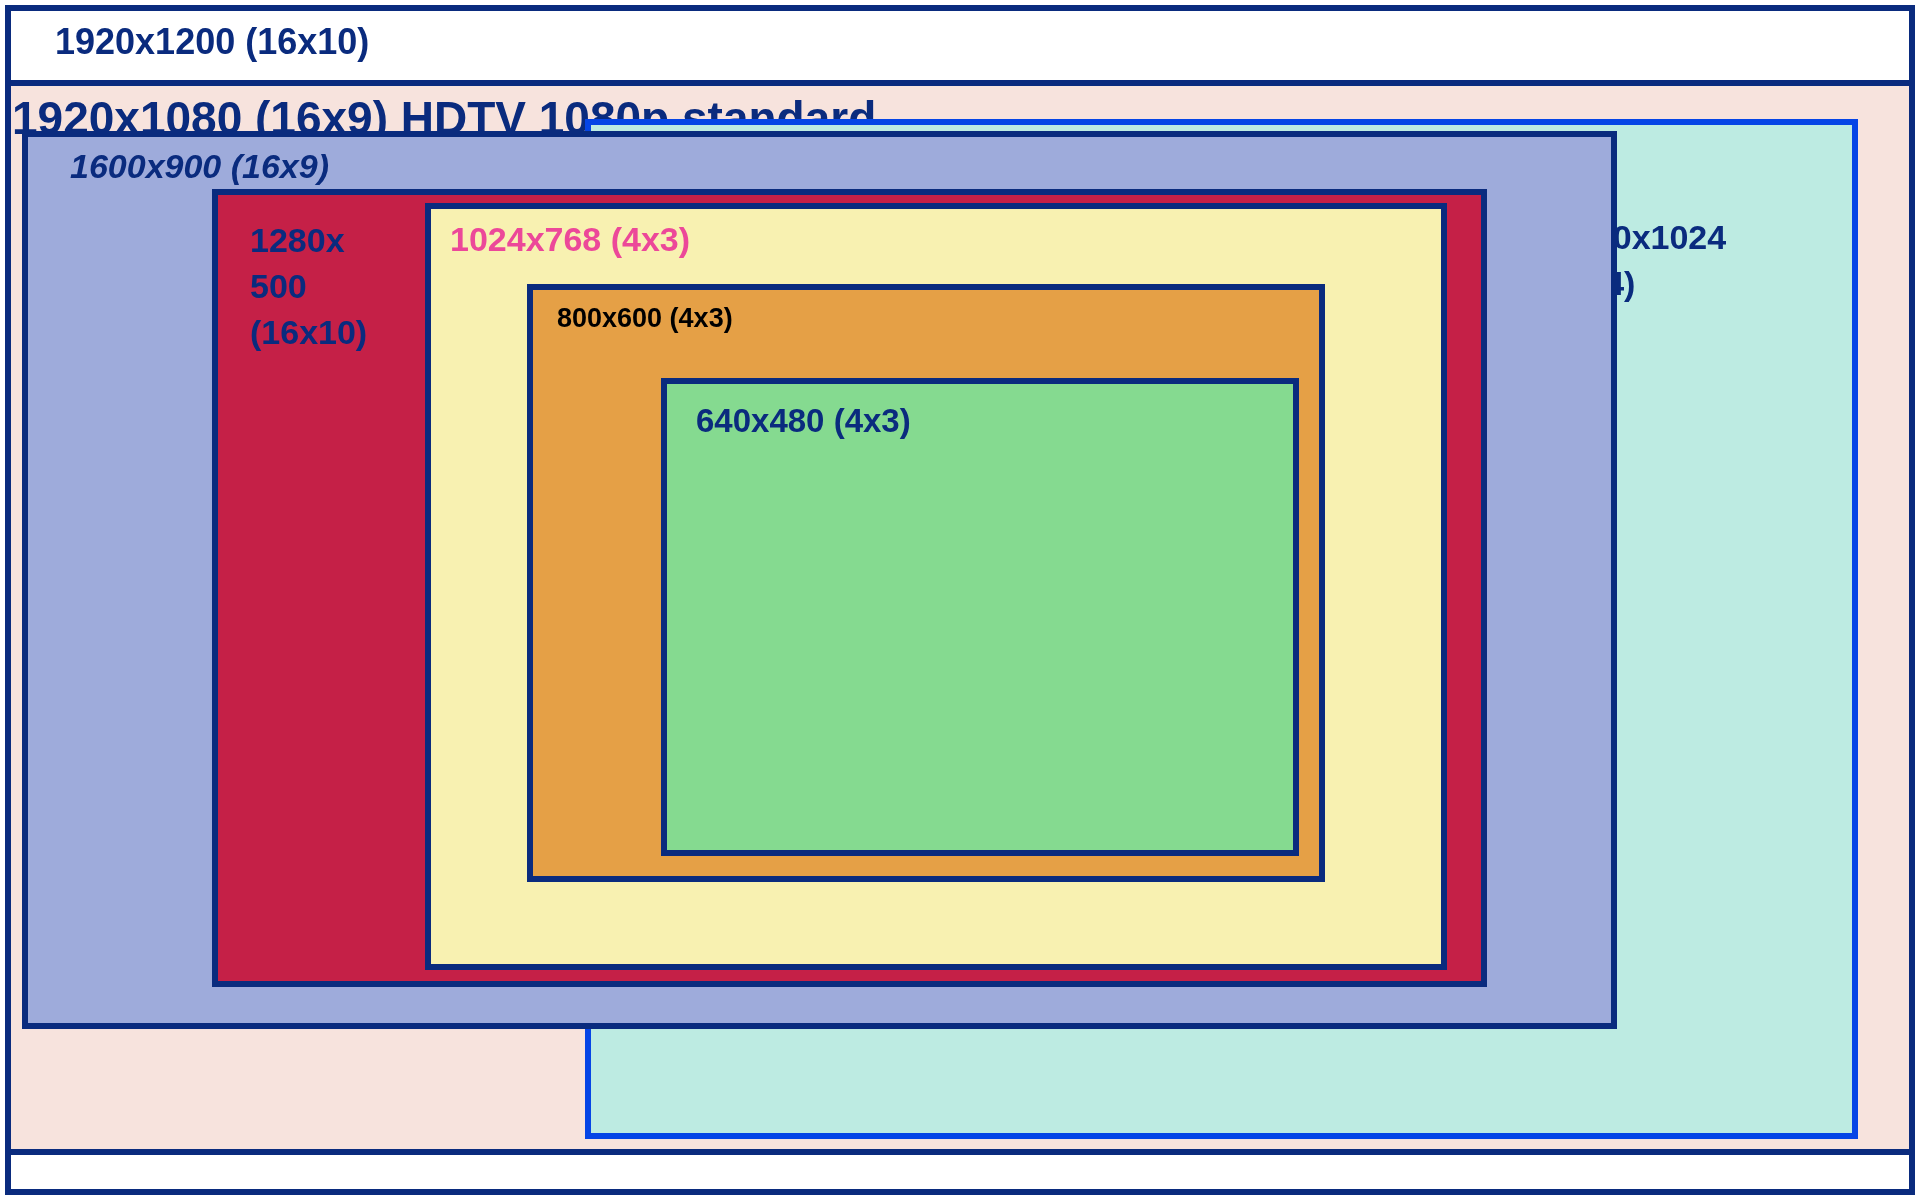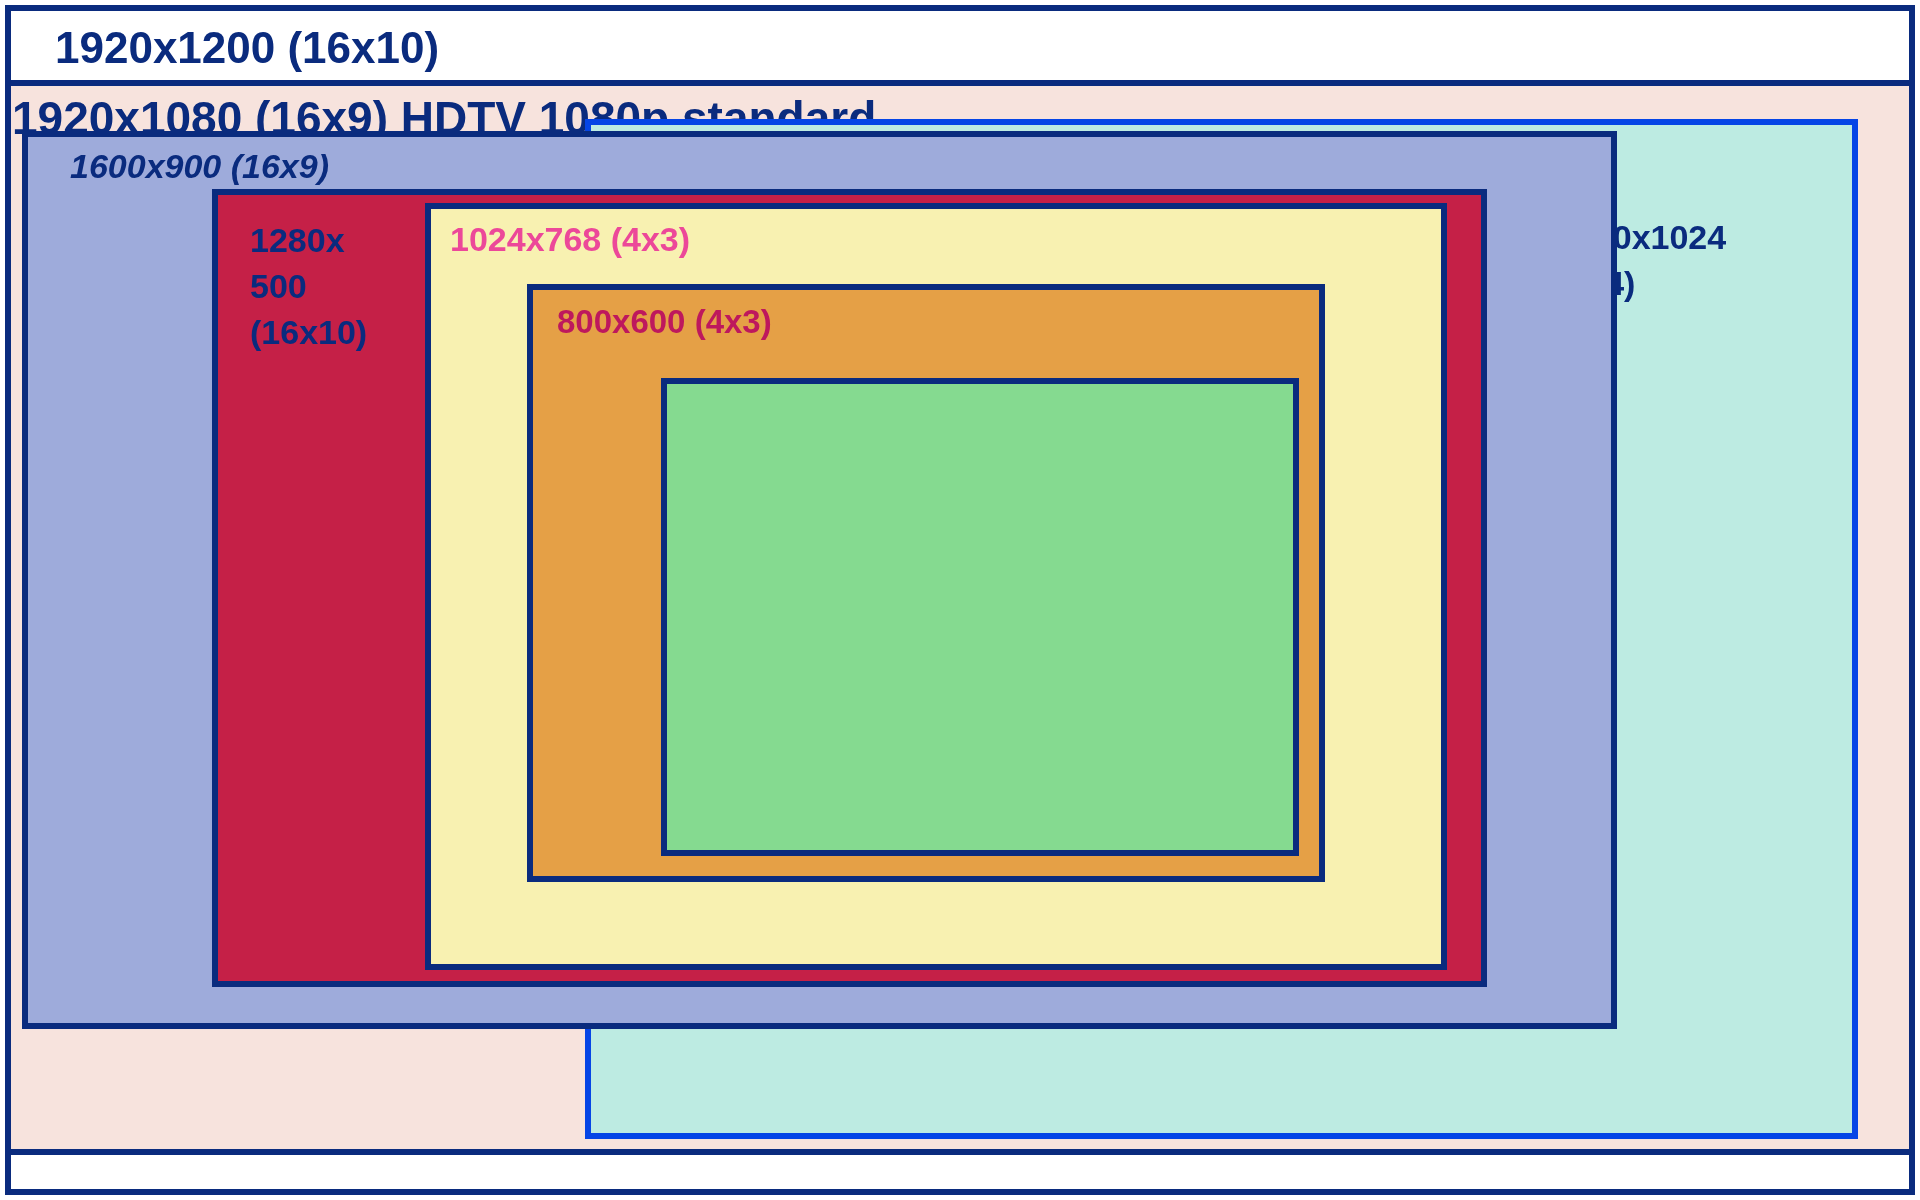--- a/index.html
+++ b/index.html
@@ -23,21 +23,21 @@
       position: absolute;
       white-space: pre-line;
       line-height: 1.35;
     }
     
     .r-1920x1200 {
       left: 5px; top: 5px; width: 1910px; height: 1190px;
       background: #ffffff;
       border: 6px solid #0a2b7e;
     }
-    .l-1920x1200 { left: 55px; top: 18px; font-size: 44px; color: #0a2b7e; text-align: center; }
+    .l-1920x1200 { left: 55px; top: 18px; font-size: 36px; color: #0a2b7e; text-align: center; }
 
     
     .r-1920x1080 {
       left: 5px; top: 80px; width: 1910px; height: 1075px;
       background: #f7e3dd;
       border: 6px solid #0a2b7e;
     }
     .l-1920x1080 { left: 12px; top: 87px; font-size: 46px; color: #0a2b7e; }
 
     
@@ -71,21 +71,21 @@
       border: 6px solid #0a2b7e;
     }
     .l-1024x768 { left: 450px; top: 217px; font-size: 34px; color: #ec4899; }
 
     
     .r-800x600 {
       left: 527px; top: 284px; width: 798px; height: 598px;
       background: #e5a046;
       border: 6px solid #0a2b7e;
     }
-    .l-800x600 { left: 557px; top: 300px; font-size: 33px; color: #be185d; }
+    .l-800x600 { left: 557px; top: 300px; font-size: 27px; color: #000000; }
 
     
     .r-640x480 {
       left: 661px; top: 378px; width: 638px; height: 478px;
       background: #85da90;
       border: 6px solid #0a2b7e;
     }
     .l-640x480 { left: 696px; top: 399px; font-size: 33px; color: #0a2b7e; }
   </style>
 </head>
@@ -111,14 +111,15 @@
 500
 (16x10)</div>
 
   <div class="res-box r-1024x768"></div>
   <div class="label l-1024x768">1024x768 (4x3)</div>
 
   <div class="res-box r-800x600"></div>
   <div class="label l-800x600">800x600 (4x3)</div>
 
   <div class="res-box r-640x480"></div>
+  <div class="label l-640x480">640x480 (4x3)</div>
 
 </div>
 
 </body></html>

